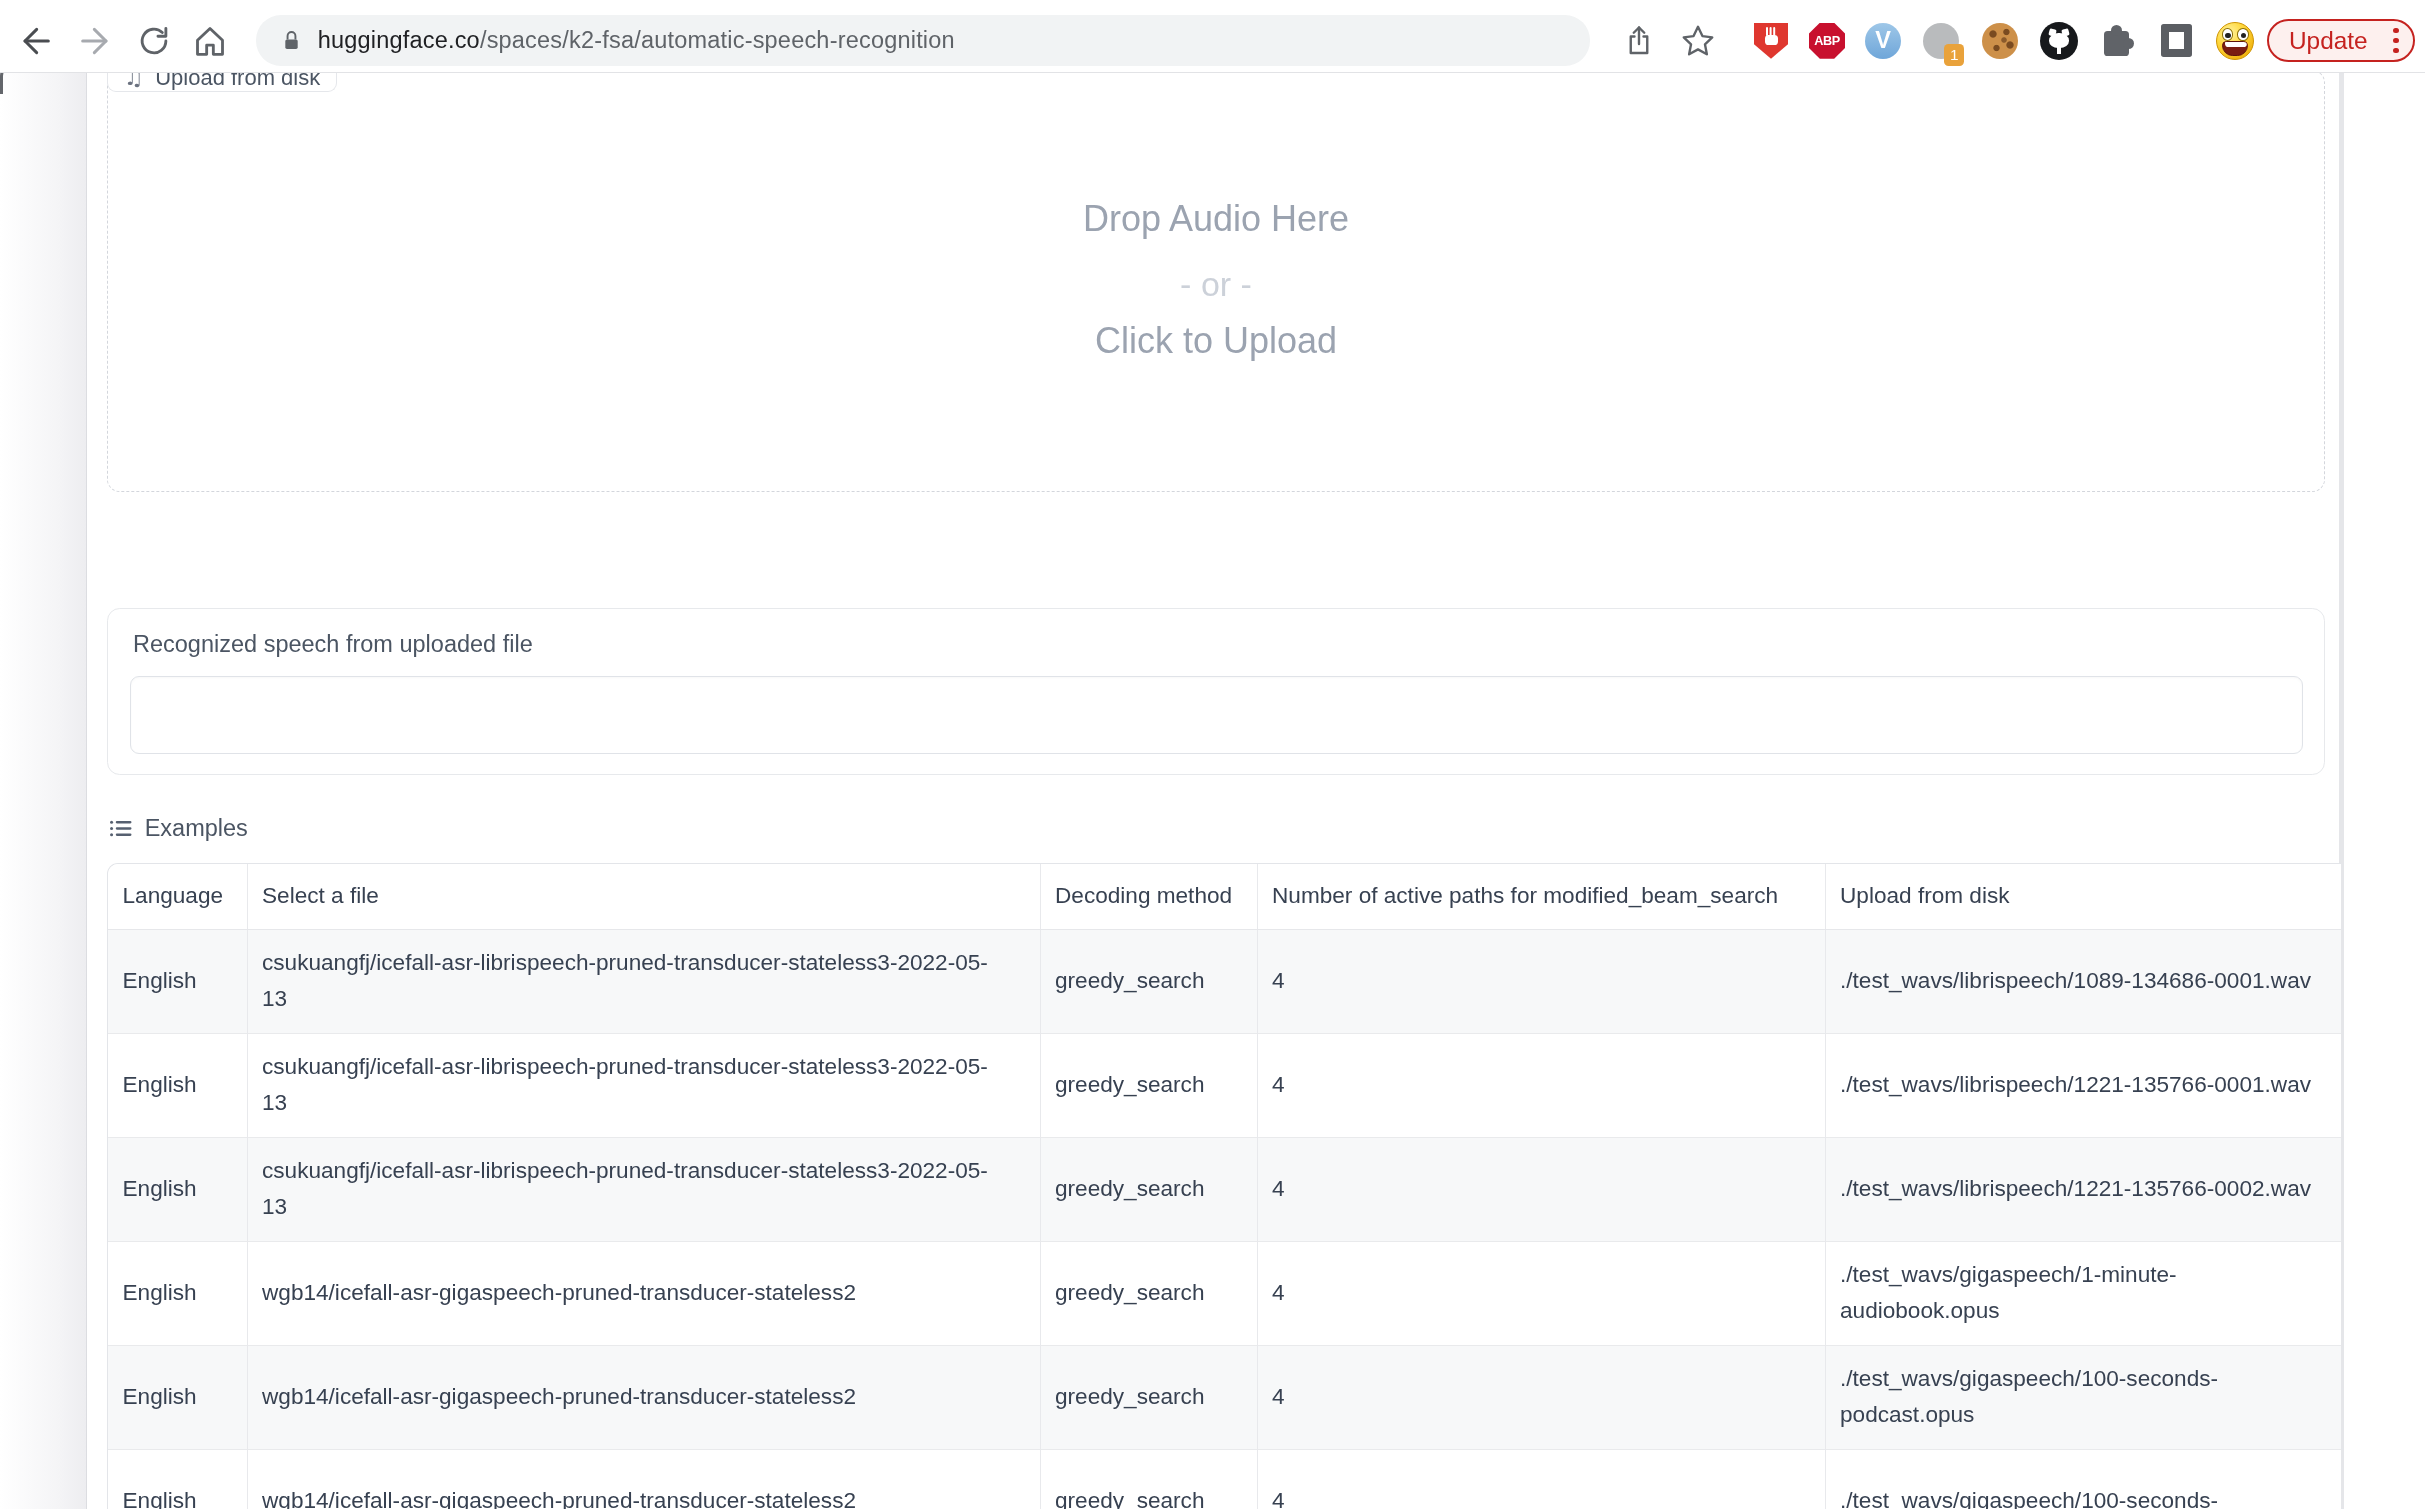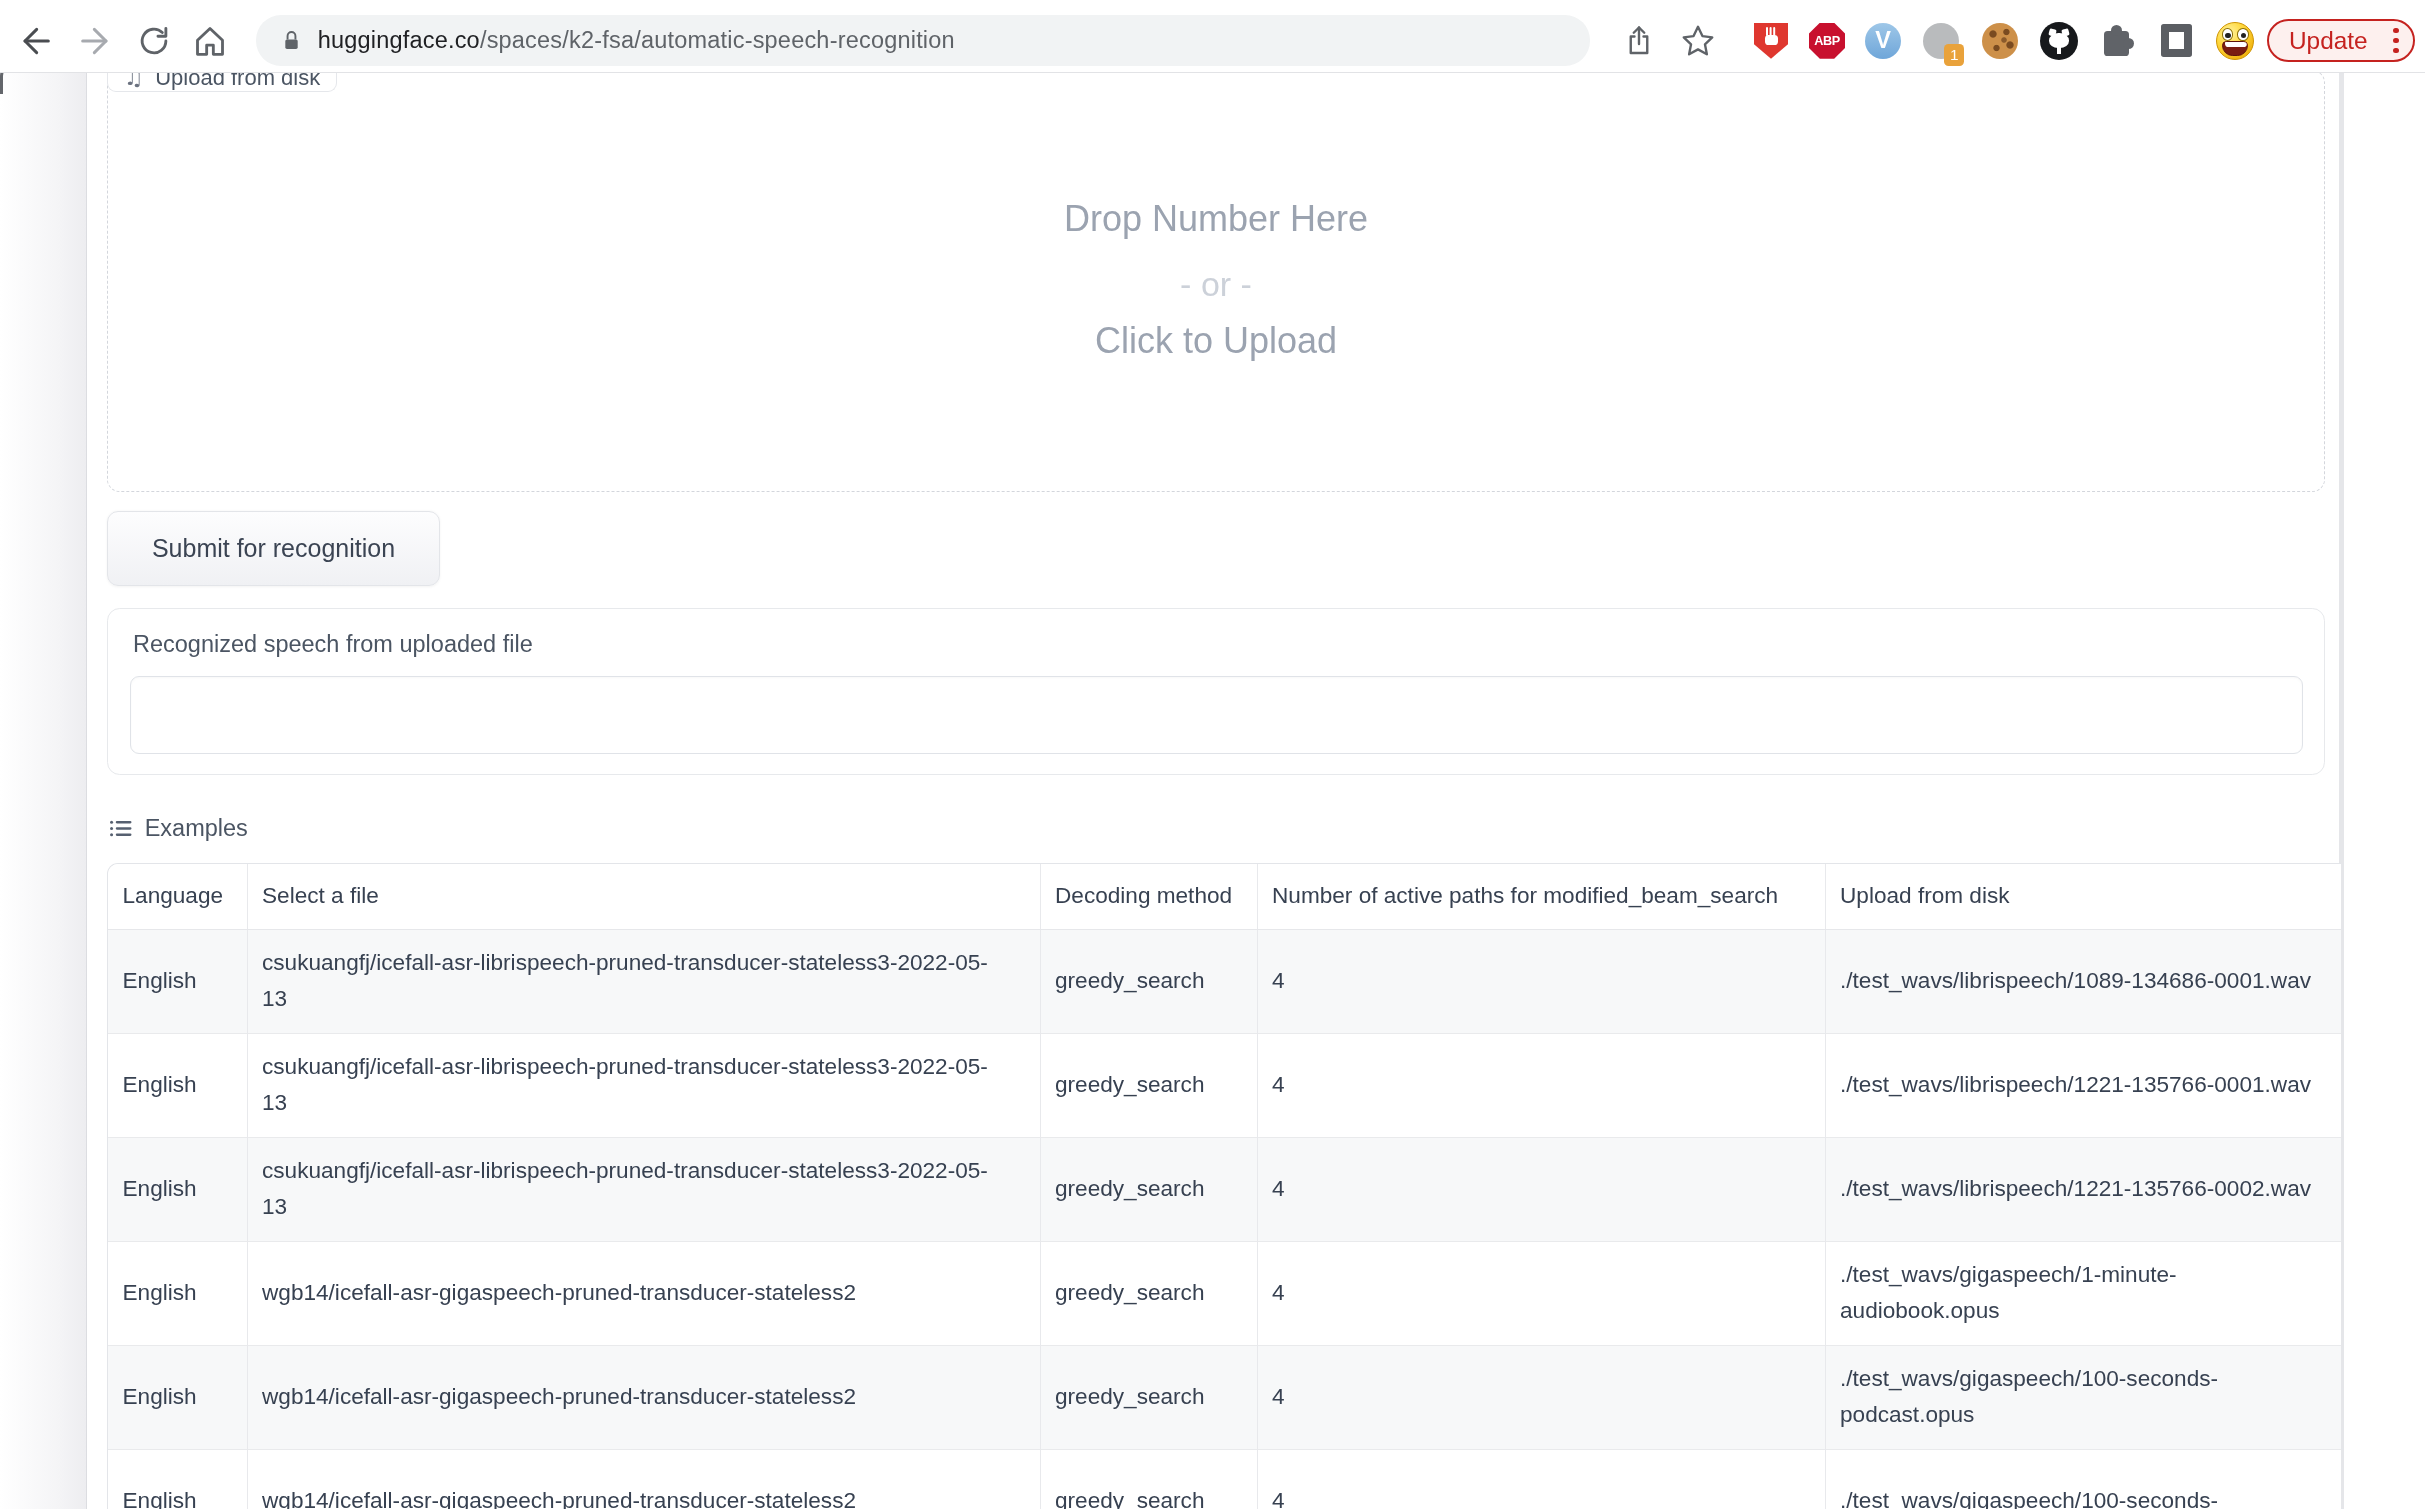--- a/index.html
+++ b/index.html
@@ -235,31 +235,30 @@
       </span>
   </div>
 </div>
 
 <div class="page">
   <div class="left-strip"></div>
   <div class="win-corner"></div>
   <div class="edge-line"></div>
 
   <div class="dropzone">
-    <div class="dz-line1">Drop Number Here</div>
+    <div class="dz-line1">Drop Audio Here</div>
     <div class="dz-line2">- or -</div>
     <div class="dz-line3">Click to Upload</div>
   </div>
 
   <div class="upload-tab">
     <span class="note">♫</span>
     <span class="lbl">Upload from disk</span>
   </div>
 
-  <button class="submit-btn">Submit for recognition</button>
 
   <div class="output-group">
     <div class="output-label">Recognized speech from uploaded file</div>
     <input class="output-box" type="text" value="" style="">
   </div>
 
   <div class="examples-head">
     <svg width="25" height="25" viewBox="0 0 28 28" fill="none" stroke="currentColor" stroke-width="2.6" stroke-linecap="round">
         <circle cx="4" cy="7" r="1.7" fill="currentColor" stroke="none"></circle>
         <circle cx="4" cy="14" r="1.7" fill="currentColor" stroke="none"></circle>

